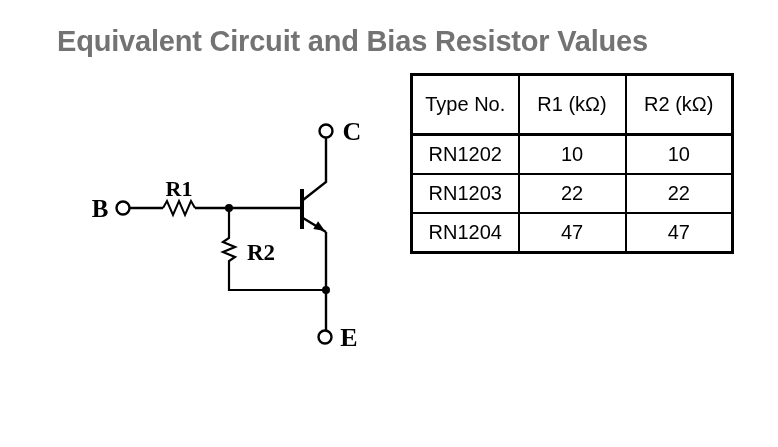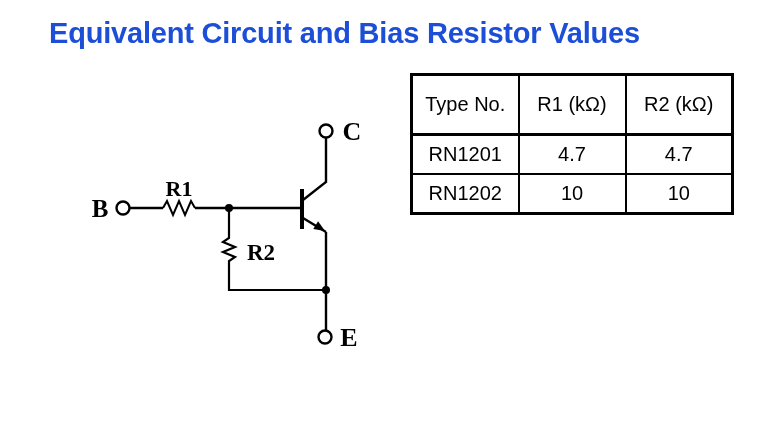--- a/index.html
+++ b/index.html
@@ -9,25 +9,25 @@
     height: 447px;
     background: #ffffff;
     color: #000000;
     font-family: "Liberation Sans", sans-serif;
     overflow: hidden;
   }
   .title {
     position: absolute;
     left: 49px;
     top: 17px;
-    margin: 0;
+    margin: 8px;
     font-size: 29px;
     font-weight: bold;
     letter-spacing: -0.2px;
-    color: #1d4ed8;
+    color: #737373;
     white-space: nowrap;
   }
   .circuit {
     position: absolute;
     left: 75px;
     top: 95px;
   }
   .circuit text {
     font-family: "Liberation Serif", "DejaVu Serif", serif;
     font-weight: bold;
@@ -101,25 +101,30 @@
       </colgroup>
     <thead>
       <tr>
         <th>Type No.</th>
         <th>R1 (kΩ)</th>
         <th>R2 (kΩ)</th>
       </tr>
     </thead>
     <tbody>
       <tr>
-        <td>RN1201</td>
-        <td>4.7</td>
-        <td>4.7</td>
-      </tr>
-      <tr>
         <td>RN1202</td>
         <td>10</td>
         <td>10</td>
+      </tr>
+      <tr>
+        <td>RN1203</td>
+        <td>22</td>
+        <td>22</td>
+      </tr>
+      <tr>
+        <td>RN1204</td>
+        <td>47</td>
+        <td>47</td>
       </tr>
     </tbody>
   </table>
 
 </div>
 
 </body></html>

